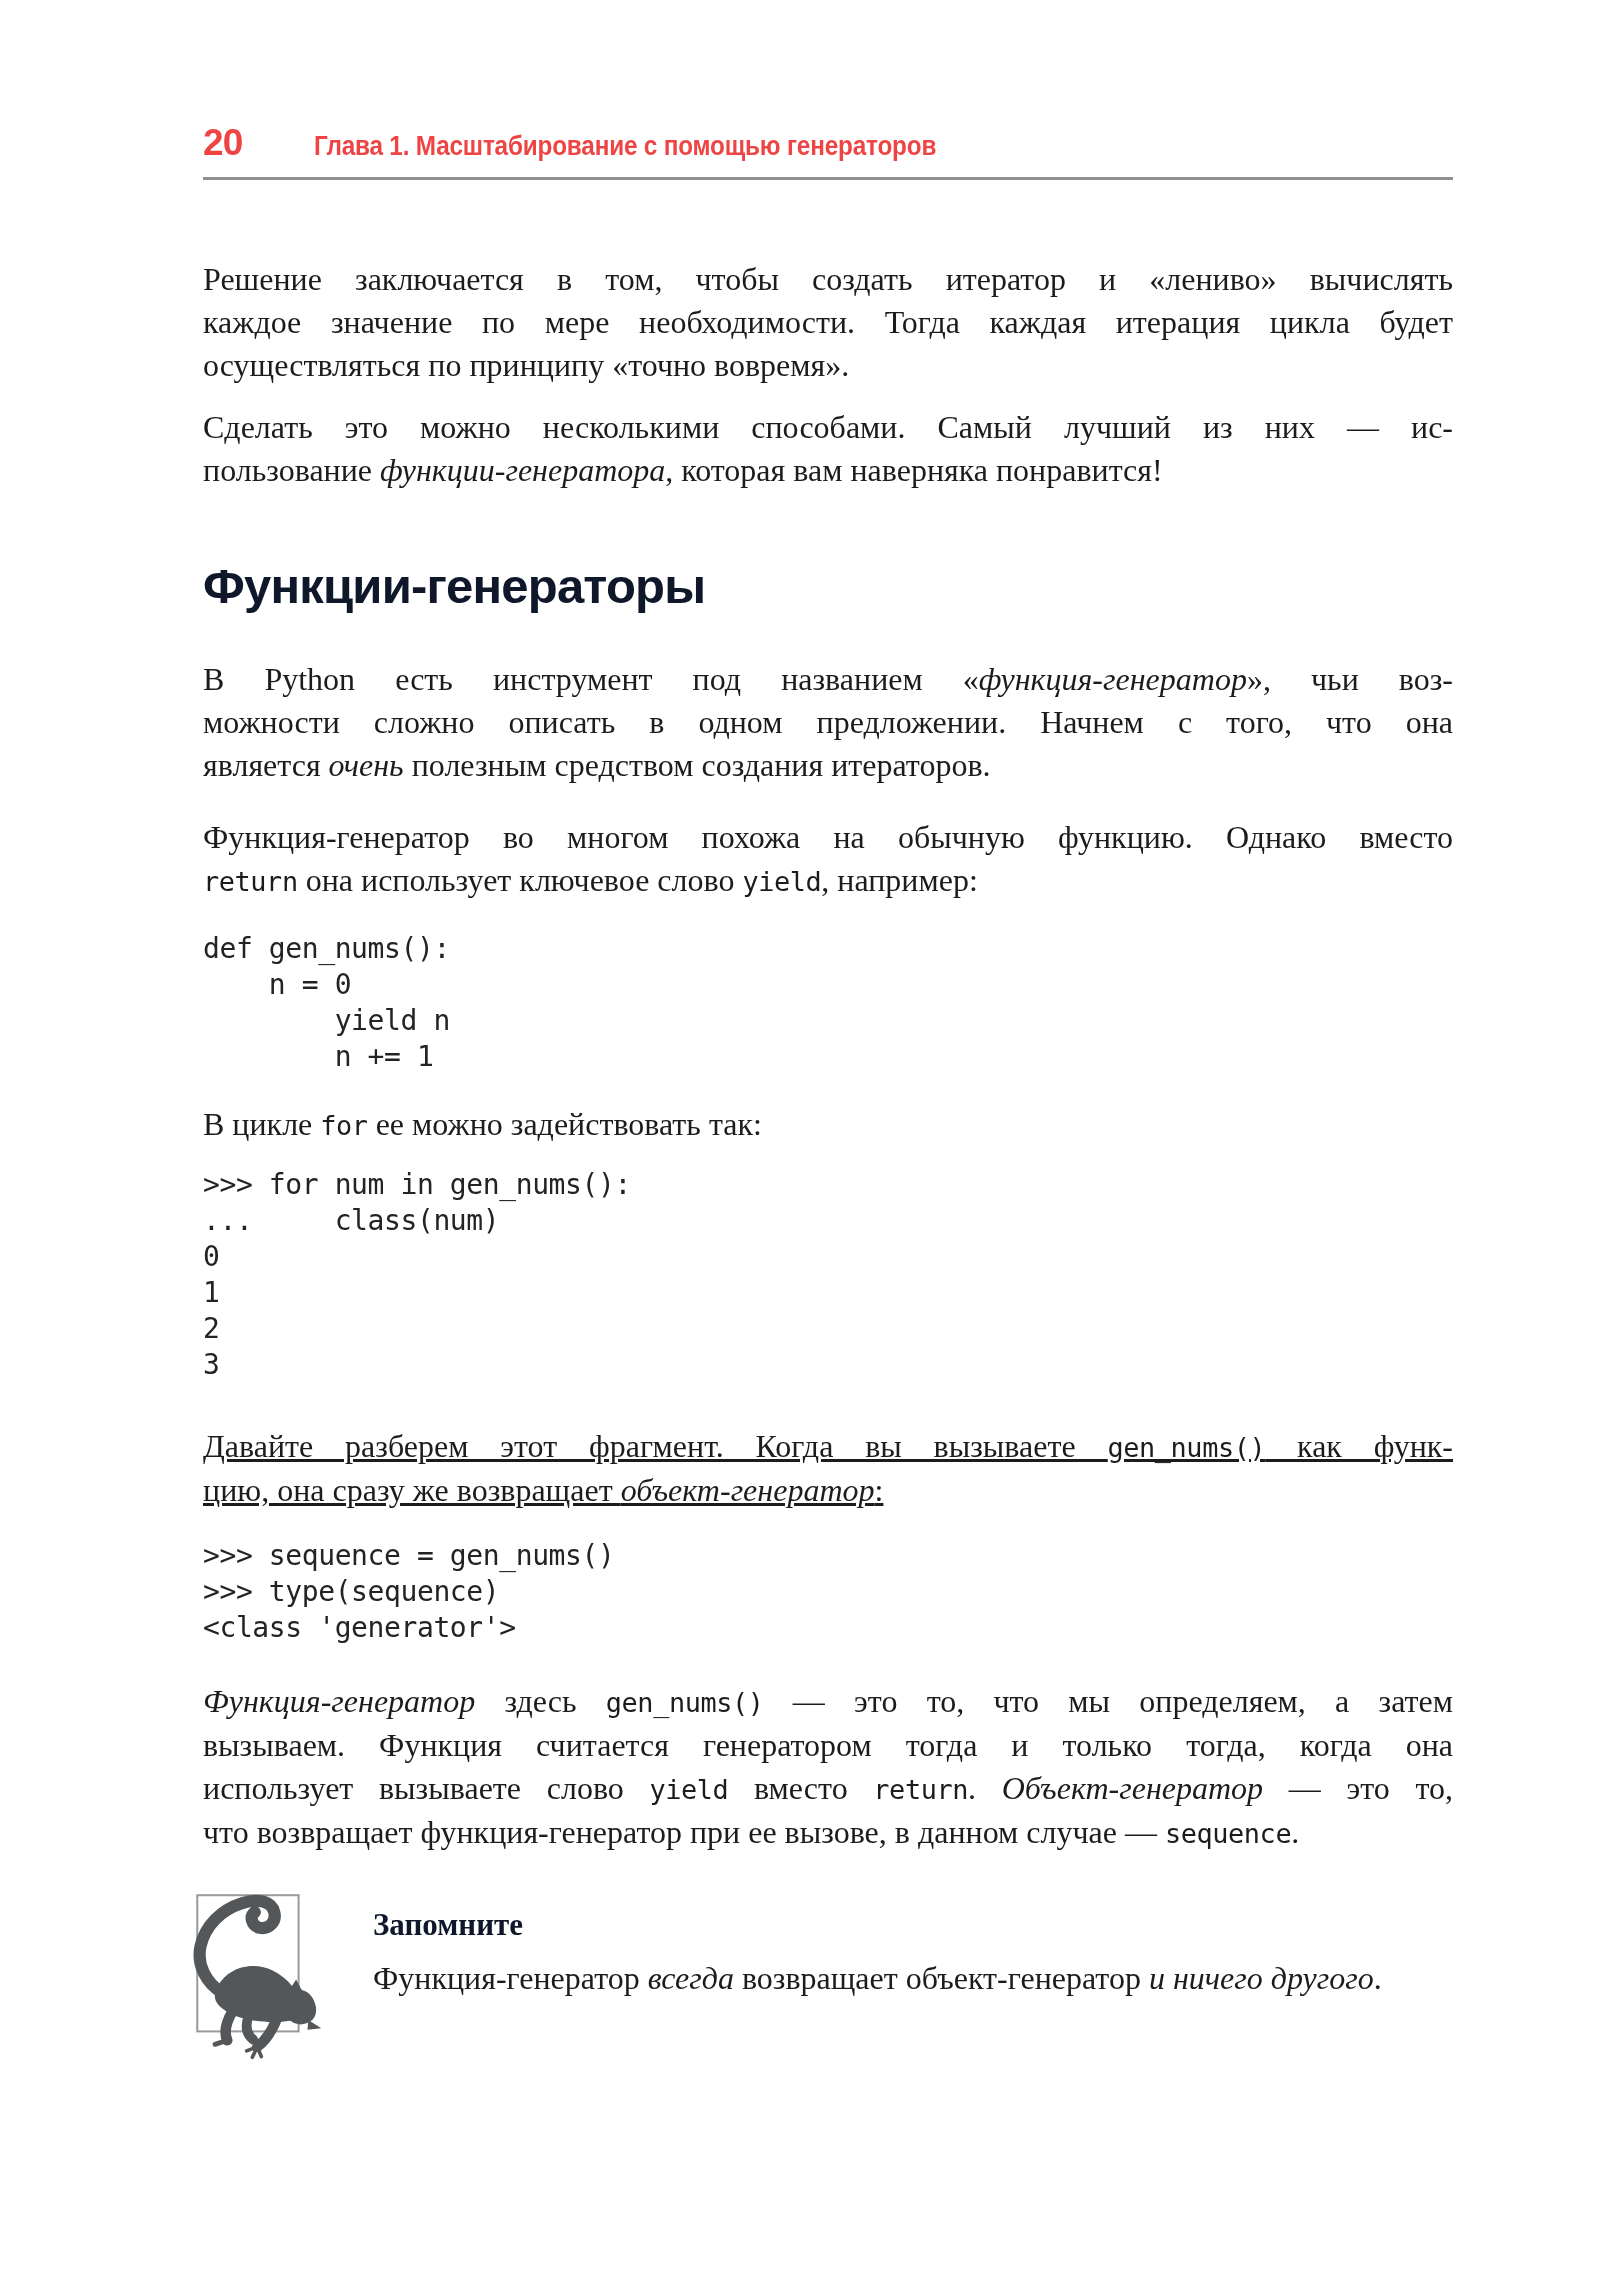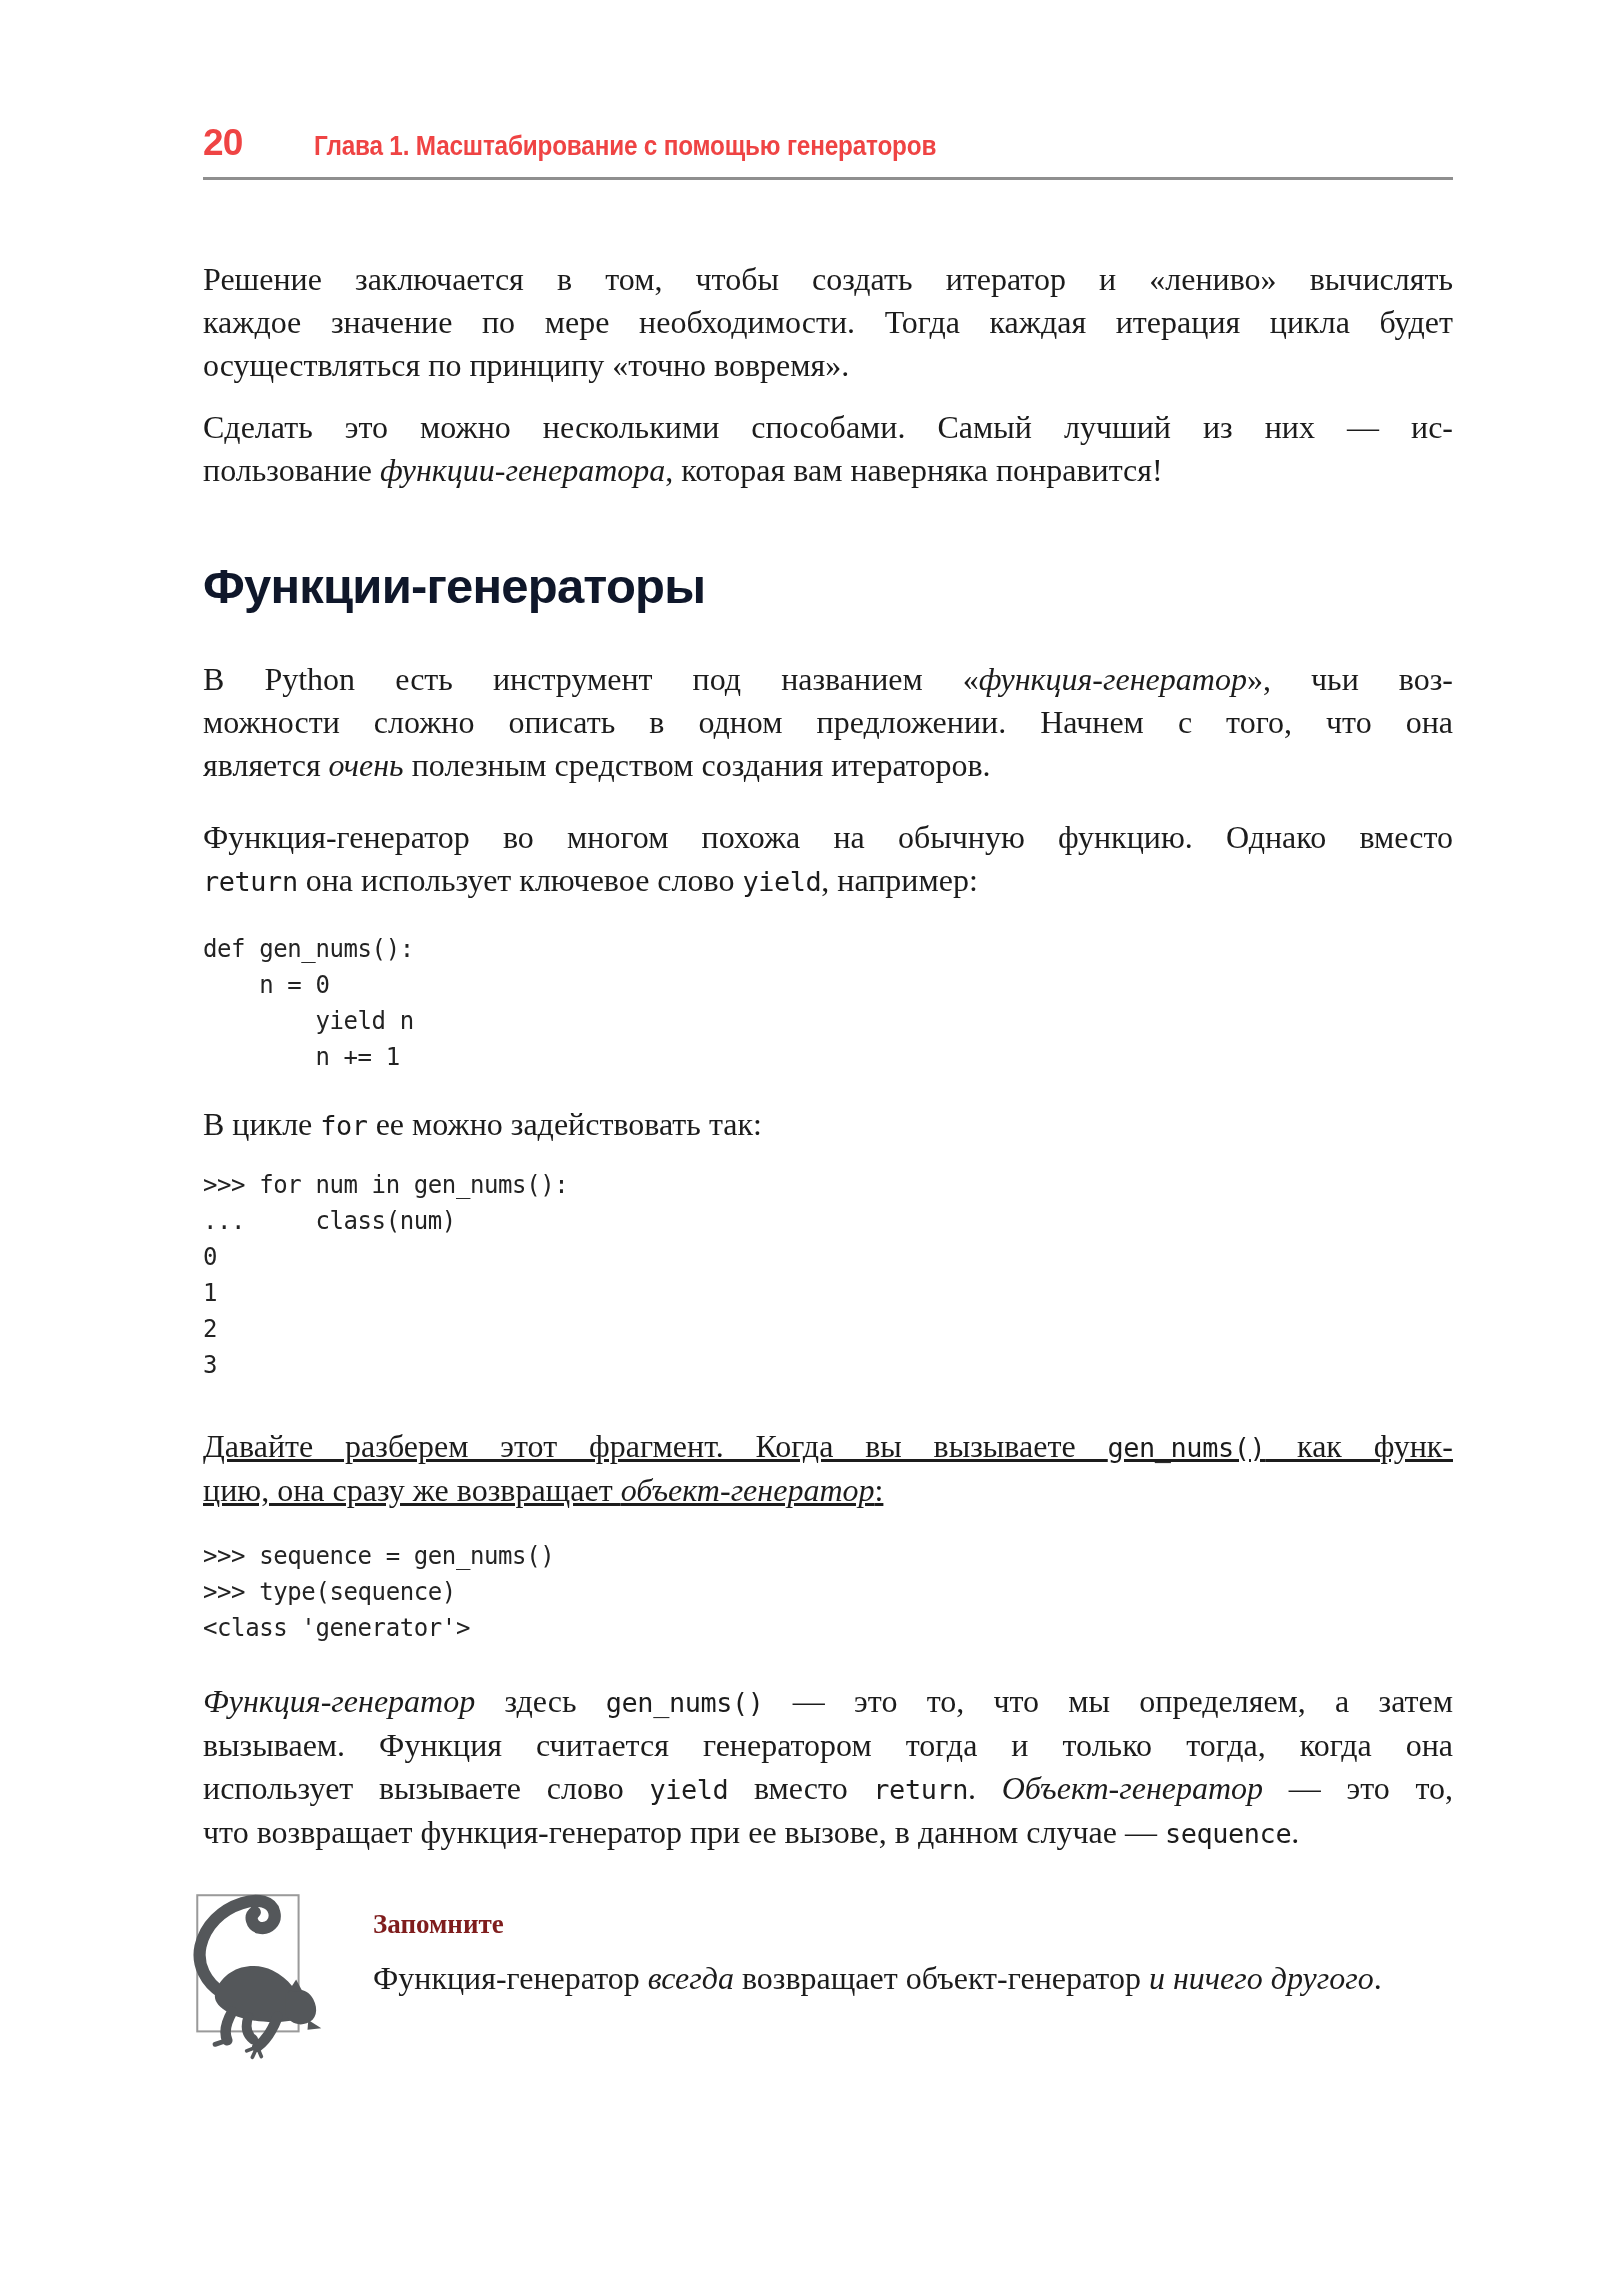--- a/index.html
+++ b/index.html
@@ -50,43 +50,43 @@
     font-size: 49px;
     line-height: 52px;
     letter-spacing: -0.8px;
     color: #0f172a;
   }
   .p3 { margin-top: 46px; }
   .p4 { margin-top: 29px; }
   .code {
     margin: 0;
     font-family: "DejaVu Sans Mono", monospace;
-    font-size: 24px;
+    font-size: 28px;
     line-height: 36px;
     color: #232323;
     letter-spacing: -0.4px;
   }
   .code div { white-space: pre; min-height: 36px; }
   .code1 { margin-top: 28px; }
   .p5 { margin-top: 28px; }
   .code2 { margin-top: 19.5px; }
   .p6 { margin-top: 42px; text-decoration: underline; }
   .code3 { margin-top: 26px; }
   .p7 { margin-top: 34px; }
 
   
   .note { display: flex; margin-top: 5.7px; align-items: flex-start; }
   .note-figure { flex: 0 0 auto; width: 154px; margin-left: -26px; height: 203px; }
   .note-figure svg { display: block; }
   .note-content { margin-left: 42px; padding-top: 45px; flex: 1 1 auto; }
   .note-title {
     font-weight: 700;
-    font-size: 27px;
+    font-size: 31px;
     line-height: 37px;
-    color: #7f1d1d;
+    color: #0f172a;
   }
   .note-body { margin-top: 14px; }
 </style>
 </head>
 <body>
 
 <div class="page">
 
   <header class="running-head">
     <span class="pagenum">20</span>

